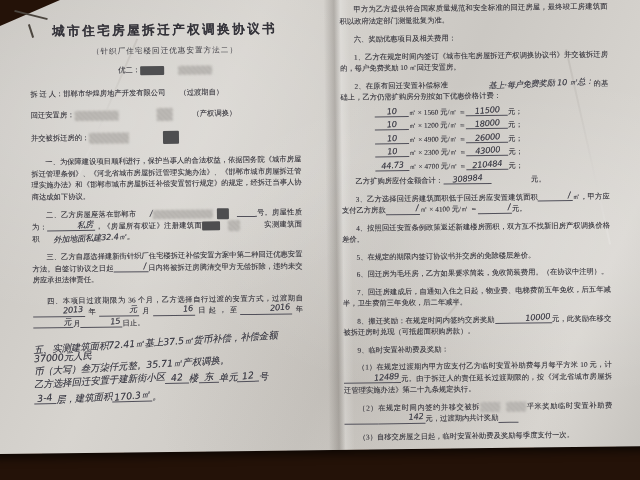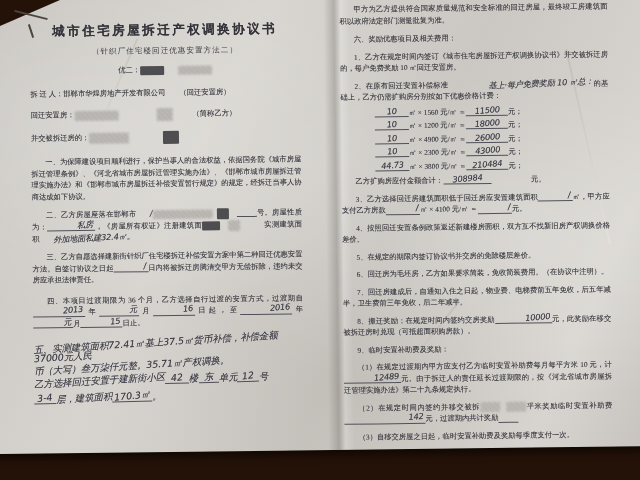--- a/index.html
+++ b/index.html
@@ -83,22 +83,22 @@
   <div class="wrinkle wr1"></div>
   <div class="wrinkle wr2"></div>
   <div class="wrinkle wr3"></div>
   <div class="crease"></div>
 
   <div class="col col-left">
     <div class="doc-title">城市住宅房屋拆迁产权调换协议书</div>
     <div class="doc-subtitle">（针织厂住宅楼回迁优惠安置方法二）</div>
     <div id="left-lines">
         <div class="line center" style="margin-top: 8px;"><span class="pt">优二：</span><span class="redact-dark" style="width: 24px; height: 9px;"></span><span class="gap" style="width: 14px;"></span><span class="redact-blur" style="width: 34px; height: 9px;"></span></div>
-        <div class="line" style="margin-top: 11px;"><span class="pt">拆 迁 人：邯郸市华煌房地产开发有限公司</span><span class="gap" style="width: 14px;"></span><span class="pt">（回迁安置房）</span></div>
-        <div class="line" style="margin-top: 10px;"><span class="pt">回迁安置房：</span><span class="redact-blur" style="width: 44px; height: 10px;"></span><span class="gap" style="width: 38px;"></span><span class="redact-blur" style="width: 16px; height: 13px;"></span><span class="gap" style="width: 20px;"></span><span class="pt">（简称乙方）</span></div>
+        <div class="line" style="margin-top: 11px;"><span class="pt">拆 迁 人：邯郸市华煌房地产开发有限公司</span><span class="gap" style="width: 14px;"></span><span class="pt">（过渡期自）</span></div>
+        <div class="line" style="margin-top: 10px;"><span class="pt">回迁安置房：</span><span class="redact-blur" style="width: 44px; height: 10px;"></span><span class="gap" style="width: 38px;"></span><span class="redact-blur" style="width: 16px; height: 13px;"></span><span class="gap" style="width: 20px;"></span><span class="pt">（产权调换）</span></div>
         <div class="line" style="margin-top: 10px;"><span class="pt">并交被拆迁房的：</span><span class="redact-blur" style="width: 40px; height: 11px;"></span><span class="gap" style="width: 34px;"></span><span class="redact-dark" style="width: 16px; height: 13px;"></span></div>
         <div class="line para indent" style="margin-top: 11px;"><span class="pt">一、为保障建设项目顺利进行，保护当事人的合法权益，依据国务院《城市房屋拆迁管理条例》、《河北省城市房屋拆迁管理实施办法》、《邯郸市城市房屋拆迁管理实施办法》和《邯郸市城市房屋拆迁补偿安置暂行规定》的规定，经拆迁当事人协商达成如下协议。</span></div>
         <div class="line para indent" style="margin-top: 7px;"><span class="pt">二、乙方房屋座落在邯郸市</span><span class="hw">/</span><span class="redact-blur" style="width: 60px; height: 9px;"></span><span class="gap" style="width: 4px;"></span><span class="redact-dark" style="width: 12px; height: 11px;"></span><span class="gap" style="width: 8px;"></span><span class="uline" style="min-width: 16px;">&nbsp;</span><span class="pt">号。房屋性质为：</span><span class="uline" style="min-width: 24px;"><span class="hw">私房</span></span><span class="pt">，《房屋所有权证》注册建筑面</span><span class="redact-dark" style="width: 18px; height: 9px;"></span><span class="gap" style="width: 8px;"></span><span class="redact-blur" style="width: 12px; height: 11px;"></span><span class="gap" style="width: 24px;"></span><span class="pt">实测建筑面积</span><span class="hw">外加地面私建32.4㎡。</span></div>
         <div class="line para indent" style="margin-top: 7px;"><span class="pt">三、乙方自愿选择建新街针织厂住宅楼拆迁补偿安置方案中第二种回迁优惠安置方法。自签订协议之日起</span><span class="uline" style="min-width: 20px;"><span class="hw">/</span></span><span class="pt">日内将被拆迁房腾清交甲方无偿拆除，违约未交房应承担法律责任。</span></div>
         <div class="line para indent" style="margin-top: 9px;"><span class="pt">四、本项目过渡期限为 36 个月，乙方选择自行过渡的安置方式，过渡期自</span><span class="uline" style="min-width: 24px;"><span class="hw">2013</span></span><span class="pt">年</span><span class="uline" style="min-width: 14px;"><span class="hw">元</span></span><span class="pt">月</span><span class="uline" style="min-width: 16px;"><span class="hw">16</span></span><span class="pt">日起，至</span><span class="uline" style="min-width: 24px;"><span class="hw">2016</span></span><span class="pt">年</span><span class="uline" style="min-width: 14px;"><span class="hw">元</span></span><span class="pt">月</span><span class="uline" style="min-width: 16px;"><span class="hw">15</span></span><span class="pt">日止。</span></div>
         <div class="line hw-big" style="margin-top: 9px;"><span class="hw">五、实测建筑面积72.41㎡基上37.5㎡货币补偿，补偿金额37000元人民</span></div>
         <div class="line hw-big" style="margin-top: 2px;"><span class="hw">币（大写）叁万柒仟元整。35.71㎡产权调换。</span></div>
         <div class="line hw-big" style="margin-top: 2px;"><span class="hw">乙方选择回迁安置于建新街小区</span><span class="uline" style="min-width: 20px;"><span class="hw">42</span></span><span class="hw">楼</span><span class="uline" style="min-width: 16px;"><span class="hw">东</span></span><span class="hw">单元</span><span class="uline" style="min-width: 18px;"><span class="hw">12</span></span><span class="hw">号</span></div>
         <div class="line hw-big" style="margin-top: 6px;"><span class="uline" style="min-width: 18px;"><span class="hw">3-4</span></span><span class="hw">层，建筑面积</span><span class="uline" style="min-width: 34px;"><span class="hw">170.3㎡</span></span><span class="hw">。</span></div>
       </div>
@@ -107,21 +107,21 @@
   <div class="col col-right">
     <div id="right-lines">
         <div class="line para indent" style="margin-top: 4px;"><span class="pt">甲方为乙方提供符合国家质量规范和安全标准的回迁房屋，最终竣工房建筑面积以政府法定部门测量批复为准。</span></div>
         <div class="line para indent" style="margin-top: 7px;"><span class="pt">六、奖励优惠项目及相关费用：</span></div>
         <div class="line para indent" style="margin-top: 6px;"><span class="pt">1、乙方在规定时间内签订《城市住宅房屋拆迁产权调换协议书》并交被拆迁房的，每户免费奖励 10 ㎡回迁安置房。</span></div>
         <div class="line para indent" style="margin-top: 6px;"><span class="pt">2、在原有回迁安置补偿标准</span><span class="gap" style="width: 26px;"></span><span class="hw">基上·每户免费奖励 10 ㎡总：</span><span class="pt">的基础上，乙方仍需扩购房分别按如下优惠价格计费：</span></div>
         <div class="line price-row" style="margin-top: 4px;"><span class="uline" style="min-width: 30px;"><span class="hw">10</span></span><span class="pt">㎡ × 1560 元/㎡ ＝</span><span class="uline" style="min-width: 38px;"><span class="hw">11500</span></span><span class="pt">元；</span></div>
         <div class="line price-row"><span class="uline" style="min-width: 30px;"><span class="hw">10</span></span><span class="pt">㎡ × 1200 元/㎡ ＝</span><span class="uline" style="min-width: 38px;"><span class="hw">18000</span></span><span class="pt">元；</span></div>
         <div class="line price-row"><span class="uline" style="min-width: 30px;"><span class="hw">10</span></span><span class="pt">㎡ × 4900 元/㎡ ＝</span><span class="uline" style="min-width: 38px;"><span class="hw">26000</span></span><span class="pt">元；</span></div>
         <div class="line price-row"><span class="uline" style="min-width: 30px;"><span class="hw">10</span></span><span class="pt">㎡ × 2300 元/㎡ ＝</span><span class="uline" style="min-width: 38px;"><span class="hw">43000</span></span><span class="pt">元；</span></div>
-        <div class="line price-row"><span class="uline" style="min-width: 30px;"><span class="hw">44.73</span></span><span class="pt">㎡ × 3800 元/㎡ ＝</span><span class="uline" style="min-width: 38px;"><span class="hw">210484</span></span><span class="pt">元；</span></div>
+        <div class="line price-row"><span class="uline" style="min-width: 30px;"><span class="hw">44.73</span></span><span class="pt">㎡ × 4700 元/㎡ ＝</span><span class="uline" style="min-width: 38px;"><span class="hw">210484</span></span><span class="pt">元；</span></div>
         <div class="line" style="margin-top: 3px;"><span class="gap" style="width: 14px;"></span><span class="pt">乙方扩购房应付金额合计：</span><span class="uline" style="min-width: 44px;"><span class="hw">308984</span></span><span class="gap" style="width: 40px;"></span><span class="pt">元。</span></div>
         <div class="line para indent" style="margin-top: 6px;"><span class="pt">3、乙方选择回迁房建筑面积低于回迁房应安置建筑面积</span><span class="uline" style="min-width: 18px;"><span class="hw">/</span></span><span class="pt">㎡，甲方应支付乙方房款</span><span class="uline" style="min-width: 26px;"><span class="hw">/</span></span><span class="pt">㎡ × 4100 元/㎡ ＝</span><span class="uline" style="min-width: 30px;"><span class="hw">/</span></span><span class="pt">元。</span></div>
         <div class="line para indent" style="margin-top: 6px;"><span class="pt">4、按照回迁安置条例政策返还新建楼房面积，双方互不找新旧房产权调换价格差价。</span></div>
         <div class="line para indent" style="margin-top: 6px;"><span class="pt">5、在规定的期限内签订协议书并交房的免除楼层差价。</span></div>
         <div class="line para indent" style="margin-top: 6px;"><span class="pt">6、回迁房为毛坯房，乙方如果要求简装，免收简装费用。（在协议中注明）。</span></div>
         <div class="line para indent" style="margin-top: 6px;"><span class="pt">7、回迁房建成后，自通知入住之日起，物业费、电梯费前五年免收，后五年减半，卫生费前三年免收，后二年减半。</span></div>
         <div class="line para indent" style="margin-top: 6px;"><span class="pt">8、搬迁奖励：在规定时间内签约交房奖励</span><span class="uline" style="min-width: 30px;"><span class="hw">10000</span></span><span class="pt">元，此奖励在移交被拆迁房时兑现（可抵超面积购房款）。</span></div>
         <div class="line para indent" style="margin-top: 6px;"><span class="pt">9、临时安置补助费及奖励：</span></div>
         <div class="line para indent" style="margin-top: 6px;"><span class="pt">（1）在规定过渡期内甲方应支付乙方临时安置补助费每月每平方米 10 元，计</span><span class="uline" style="min-width: 30px;"><span class="hw">12489</span></span><span class="pt">元。由于拆迁人的责任延长过渡期限的，按《河北省城市房屋拆迁管理实施办法》第二十九条规定执行。</span></div>
         <div class="line para indent" style="margin-top: 6px;"><span class="pt">（2）在规定时间内签约并移交被拆</span><span class="redact-blur" style="width: 20px; height: 10px;"></span><span class="gap" style="width: 6px;"></span><span class="redact-blur" style="width: 20px; height: 10px;"></span><span class="pt">平米奖励临时安置补助费</span><span class="uline" style="min-width: 30px;">&nbsp;</span><span class="uline" style="min-width: 18px;"><span class="hw">142</span></span><span class="pt">元，过渡期内共计奖励</span><span class="uline" style="min-width: 14px;">&nbsp;</span></div>

